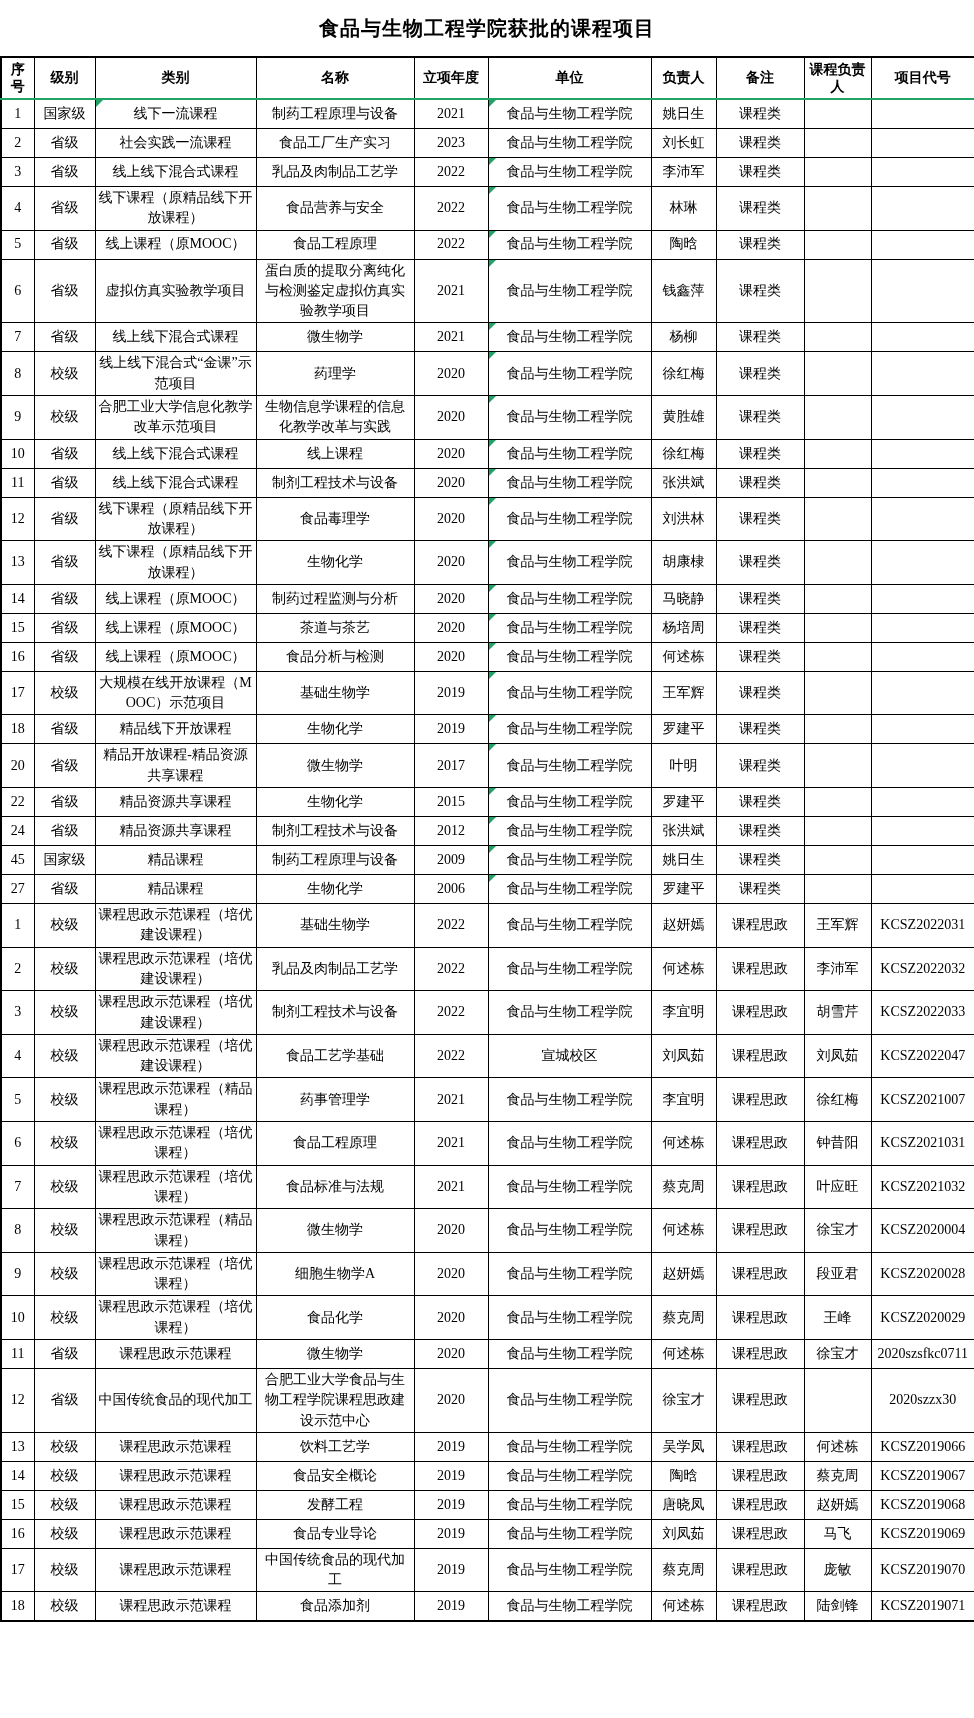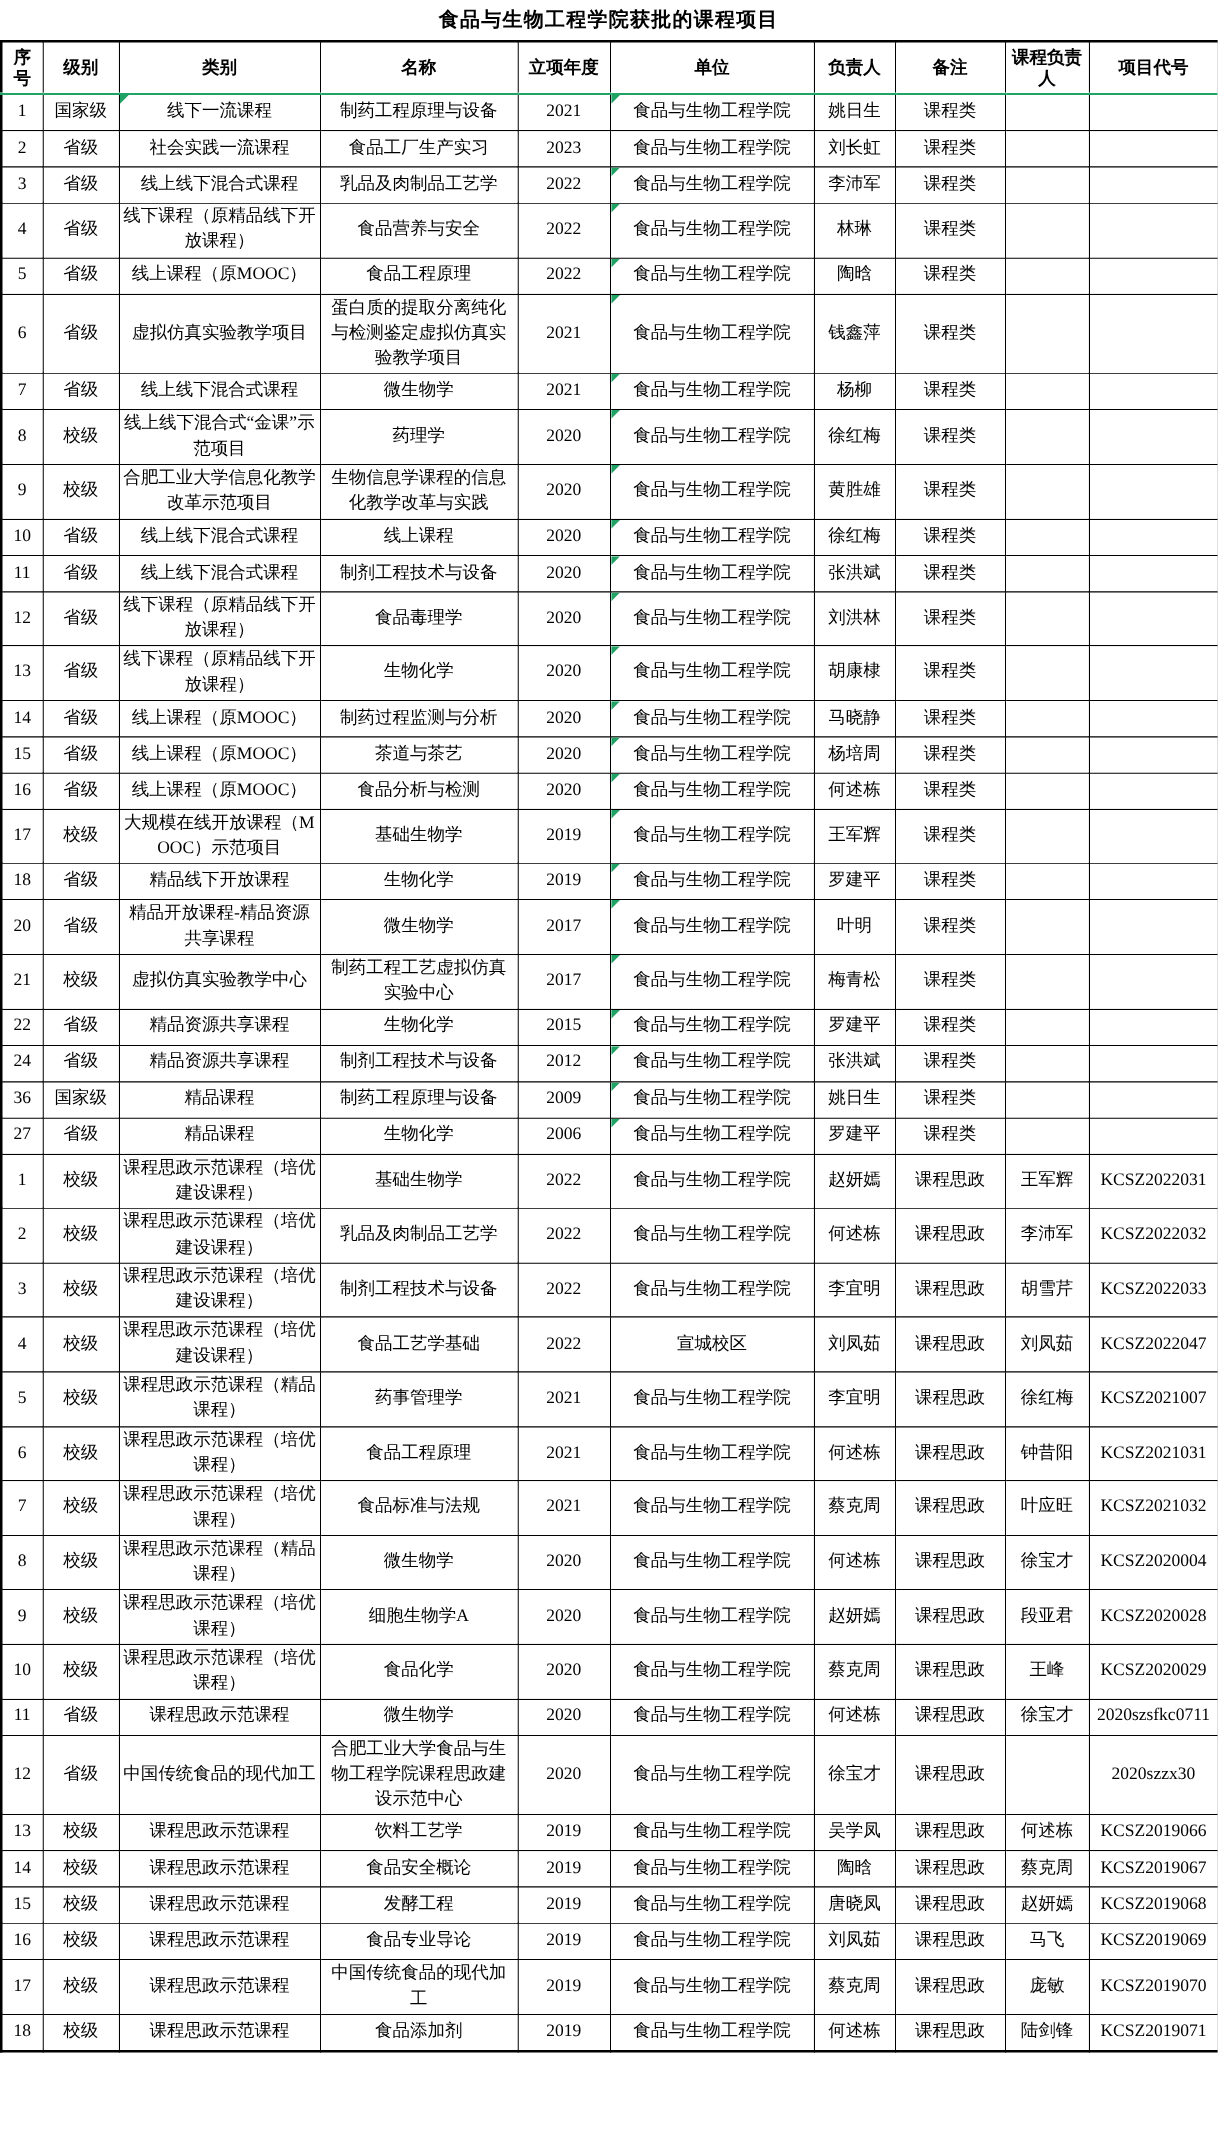--- a/index.html
+++ b/index.html
@@ -1,20 +1,20 @@
 <!DOCTYPE html>
 <html><head>
 <meta charset="utf-8">
 <style>
   html,body{margin:0;padding:0;background:#ffffff;}
   body{width:974px;height:1718px;overflow:hidden;font-family:"Liberation Sans",sans-serif;}
   .sheet{width:974px;}
   .title{
-    height:32px;display:flex;align-items:center;justify-content:center;
-    font-size:16px;font-weight:700;color:#000;letter-spacing:1px;
+    height:56px;display:flex;align-items:center;justify-content:center;
+    font-size:20px;font-weight:700;color:#000;letter-spacing:1px;
     font-family:"Liberation Sans","DejaVu Sans",sans-serif;
   }
   table{border-collapse:collapse;table-layout:fixed;width:974px;}
   th,td{
     border:1px solid #000;
     text-align:center;vertical-align:middle;
     padding:1px 2px;overflow:hidden;word-break:break-all;
     position:relative;background:#fff;color:#000;
   }
   th{
@@ -288,32 +288,20 @@
           <td>精品开放课程-精品资源共享课程</td>
           <td>微生物学</td>
           <td>2017</td>
           <td><span class="corner-mark"></span>食品与生物工程学院</td>
           <td>叶明</td>
           <td>课程类</td>
           <td></td>
           <td></td>
         </tr>
         <tr>
-          <td>21</td>
-          <td>校级</td>
-          <td>虚拟仿真实验教学中心</td>
-          <td>制药工程工艺虚拟仿真实验中心</td>
-          <td>2017</td>
-          <td><span class="corner-mark"></span>食品与生物工程学院</td>
-          <td>梅青松</td>
-          <td>课程类</td>
-          <td></td>
-          <td></td>
-        </tr>
-        <tr>
           <td>22</td>
           <td>省级</td>
           <td>精品资源共享课程</td>
           <td>生物化学</td>
           <td>2015</td>
           <td><span class="corner-mark"></span>食品与生物工程学院</td>
           <td>罗建平</td>
           <td>课程类</td>
           <td></td>
           <td></td>
@@ -324,21 +312,21 @@
           <td>精品资源共享课程</td>
           <td>制剂工程技术与设备</td>
           <td>2012</td>
           <td><span class="corner-mark"></span>食品与生物工程学院</td>
           <td>张洪斌</td>
           <td>课程类</td>
           <td></td>
           <td></td>
         </tr>
         <tr>
-          <td>36</td>
+          <td>45</td>
           <td>国家级</td>
           <td>精品课程</td>
           <td>制药工程原理与设备</td>
           <td>2009</td>
           <td><span class="corner-mark"></span>食品与生物工程学院</td>
           <td>姚日生</td>
           <td>课程类</td>
           <td></td>
           <td></td>
         </tr>

